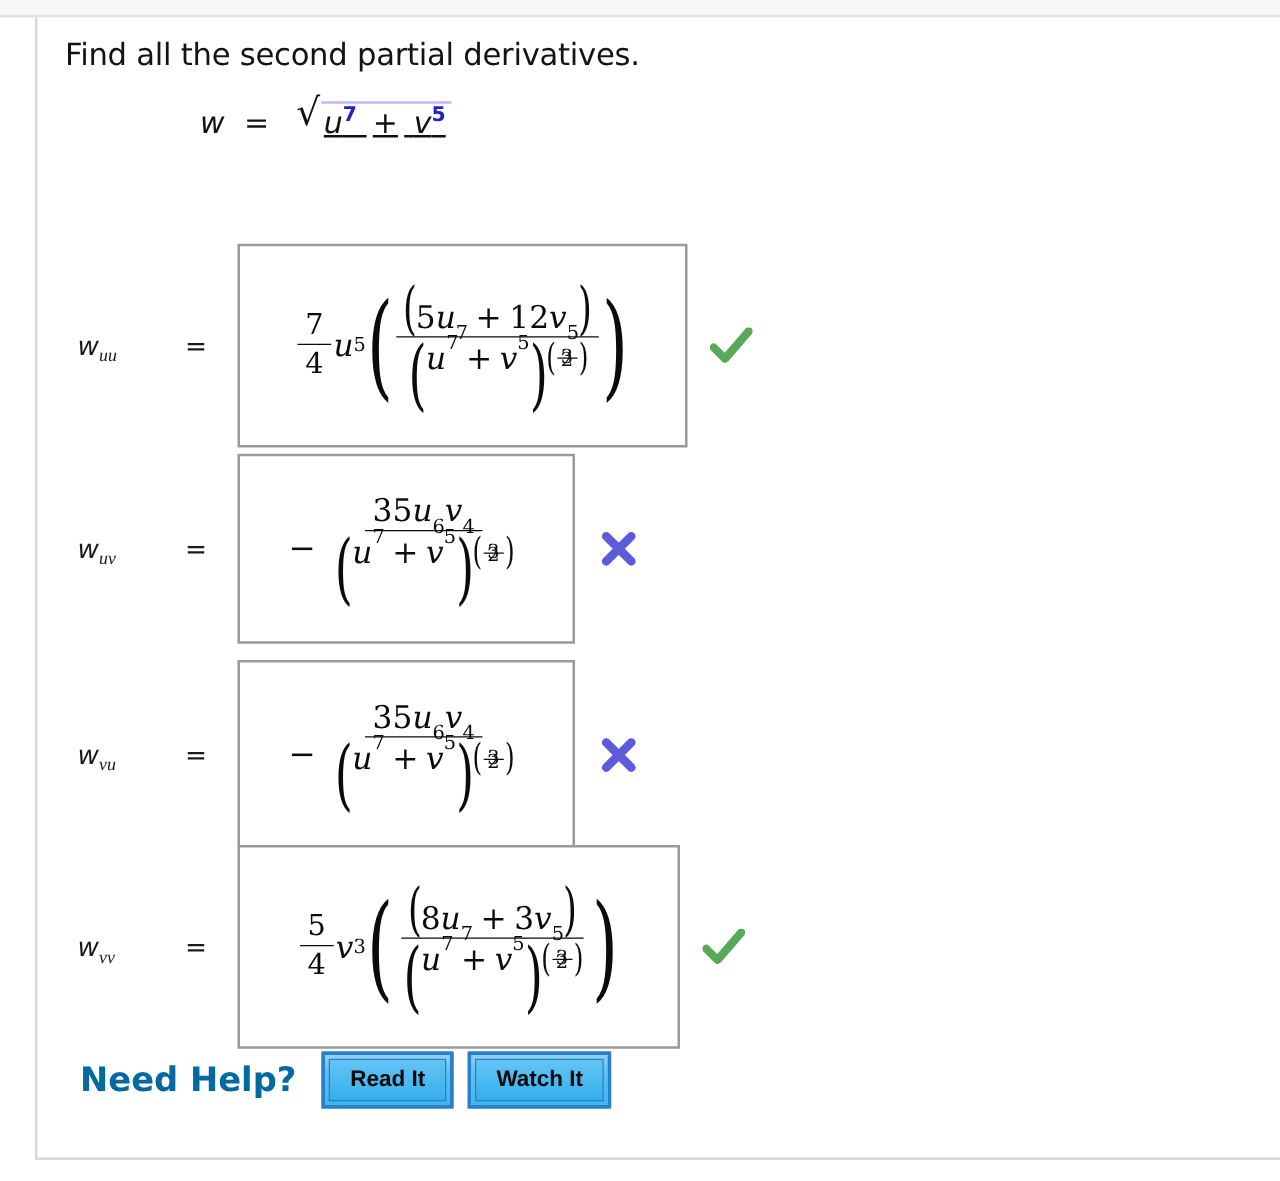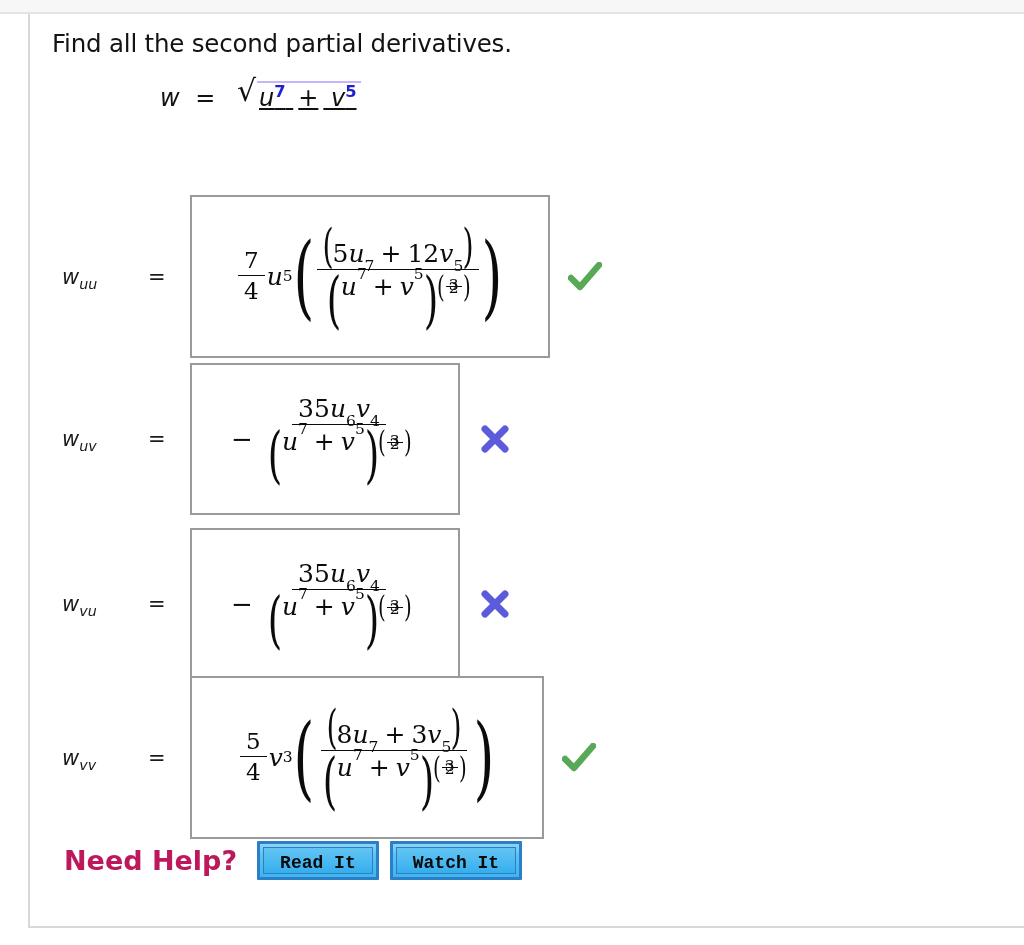--- a/index.html
+++ b/index.html
@@ -99,20 +99,21 @@
     font-family: "DejaVu Sans", sans-serif;
     white-space: nowrap;
     width: 86px;
     text-align: left;
   }
   .row-label .sub {
     font-size: 0.68em;
     vertical-align: sub;
     font-style: italic;
     line-height: 0;
+    font-family: Liberation Serif, serif;
   }
   .row-eq {
     font-size: 21px;
     font-family: "DejaVu Sans", sans-serif;
     color: #1a1a1a;
     margin-right: 16px;
   }
   .answer-box {
     border: 2px solid #9a9a9a;
     background: #ffffff;
@@ -201,40 +202,40 @@
   .needhelp-bar {
     position: absolute;
     left: 64px; top: 841px;
     display: flex;
     align-items: center;
   }
   .needhelp-label {
     font-family: "DejaVu Sans", sans-serif;
     font-weight: bold;
     font-size: 27px;
-    color: #be185d;
+    color: #0369a1;
     margin-right: 20px;
     white-space: nowrap;
   }
   .help-btn {
     border: 3px solid #2a7fc9;
     background: linear-gradient(to bottom, #8fd3f7 0%, #5ec1f2 34%, #40b4ef 100%);
     padding: 3px;
     margin-right: 11px;
     border-radius: 1px;
     cursor: pointer;
   }
   .help-btn-inner {
     border: 1.5px solid #2d7fbe;
     background: linear-gradient(to bottom, #63c4f3 0%, #4ab9f1 55%, #35aeed 100%);
     color: #0a0a0a;
-    font-family: Liberation Mono, monospace;
+    font-family: Liberation Sans, sans-serif;
     font-weight: bold;
     font-size: 18px;
-    padding: 5px 16px 0 16px;
+    padding: 5px 16px 6px 16px;
     text-align: right;
     white-space: nowrap;
   }
 </style>
 </head>
 <body>
 
 <div id="page">
 
   <div class="top-strip"></div>

